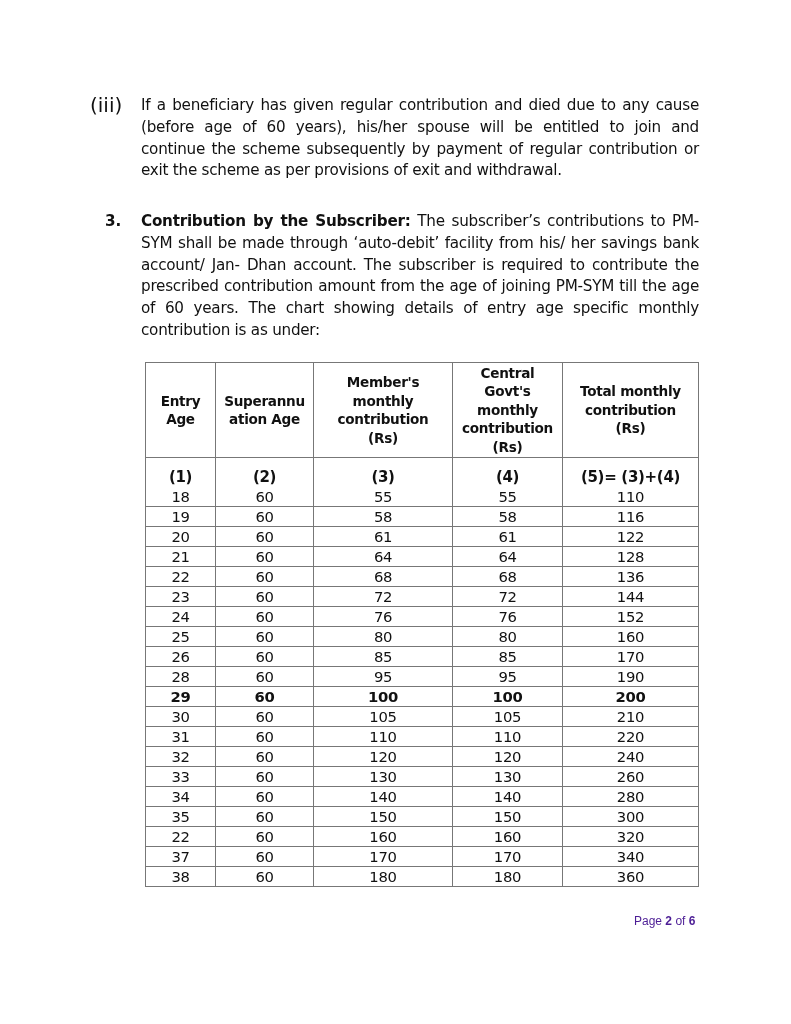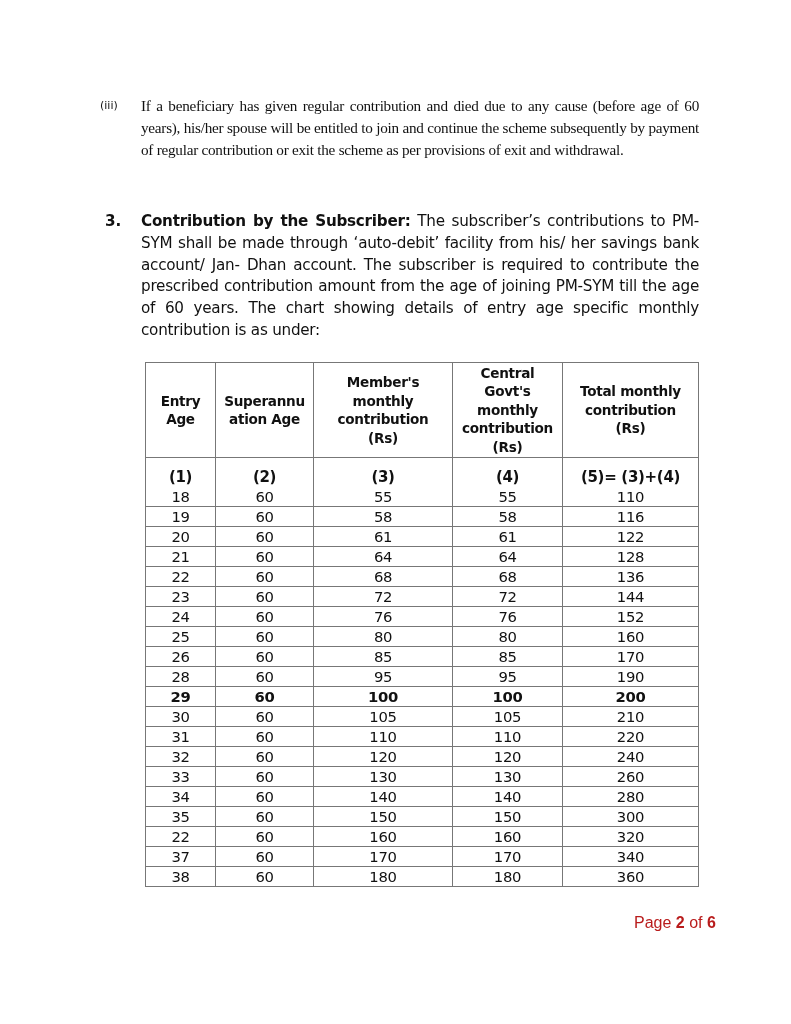--- a/index.html
+++ b/index.html
@@ -1,33 +1,33 @@
 <!DOCTYPE html>
 <html><head>
 <meta charset="utf-8">
 <style>
   html, body { margin: 0; padding: 0; background: #ffffff; }
   body { width: 791px; height: 1024px; position: relative; overflow: hidden;
          font-family: "DejaVu Sans", sans-serif; color: #111; }
   .para { position: absolute; font-size: 15.2px; line-height: 21.8px; text-align: justify; text-align-last: left; }
-  #p-iii-label { left: 100px; top: 95px; font-size: 11px; line-height: 21.8px; position:absolute; }
-  #p-iii { left: 141px; top: 95px; width: 558px; letter-spacing: -0.25px; font-family: Liberation Serif, serif; }
+  #p-iii-label { left: 90px; top: 95px; font-size: 20px; line-height: 21.8px; position:absolute; }
+  #p-iii { left: 141px; top: 95px; width: 558px; letter-spacing: -0.25px; }
   #s3-num { position:absolute; left: 105px; top: 211px; font-weight: bold; font-size: 15.2px; line-height: 21.8px; }
   #s3 { left: 141px; top: 211px; width: 558px; letter-spacing: -0.25px; }
   #s3 .lead { font-weight: bold; }
   table.contrib { position: absolute; left: 145px; top: 362px; border-collapse: collapse;
                   font-family: "DejaVu Sans", sans-serif; letter-spacing: -0.3px; }
   table.contrib td, table.contrib th { border: 1px solid #777; padding: 0; text-align: center; }
   table.contrib th { font-weight: bold; font-size: 13.6px; line-height: 18.5px; height: 94px; vertical-align: middle; }
   table.contrib tr.numrow td { font-weight: bold; font-size: 15px; height: 28px; vertical-align: bottom; border-bottom: none; padding-bottom: 1px; }
   table.contrib tr.data td { font-size: 14.8px; height: 19px; line-height: 19px; }
   table.contrib tr.data.first td { border-top: none; }
   table.contrib tr.data.bold td { font-weight: bold; text-align: center; }
   col.c1 { width: 70px; } col.c2 { width: 98px; } col.c3 { width: 139px; } col.c4 { width: 110px; } col.c5 { width: 136px; }
-  #footer { position: absolute; left: 634px; top: 914px; font-size: 16px; font-family: "Liberation Sans", sans-serif; color: #b91c1c; }
+  #footer { position: absolute; left: 634px; top: 914px; font-size: 12px; font-family: "Liberation Sans", sans-serif; color: #4c1d95; }
   #footer b { font-weight: bold; }
 </style>
 </head>
 <body>
 
 <div id="p-iii-label">(iii)</div>
 <div id="p-iii" class="para">If a beneficiary has given regular contribution and died due to any cause (before age of 60 years), his/her spouse will be entitled to join and continue the scheme subsequently by payment of regular contribution or exit the scheme as per provisions of exit and withdrawal.</div>
 
 <div id="s3-num">3.</div>
 <div id="s3" class="para"><span class="lead">Contribution by the Subscriber:</span><span> The subscriber’s contributions to PM-SYM shall be made through ‘auto-debit’ facility from his/ her savings bank account/ Jan- Dhan account. The subscriber is required to contribute the prescribed contribution amount from the age of joining PM-SYM till the age of 60 years. The chart showing details of entry age specific monthly contribution is  as under:</span></div>

